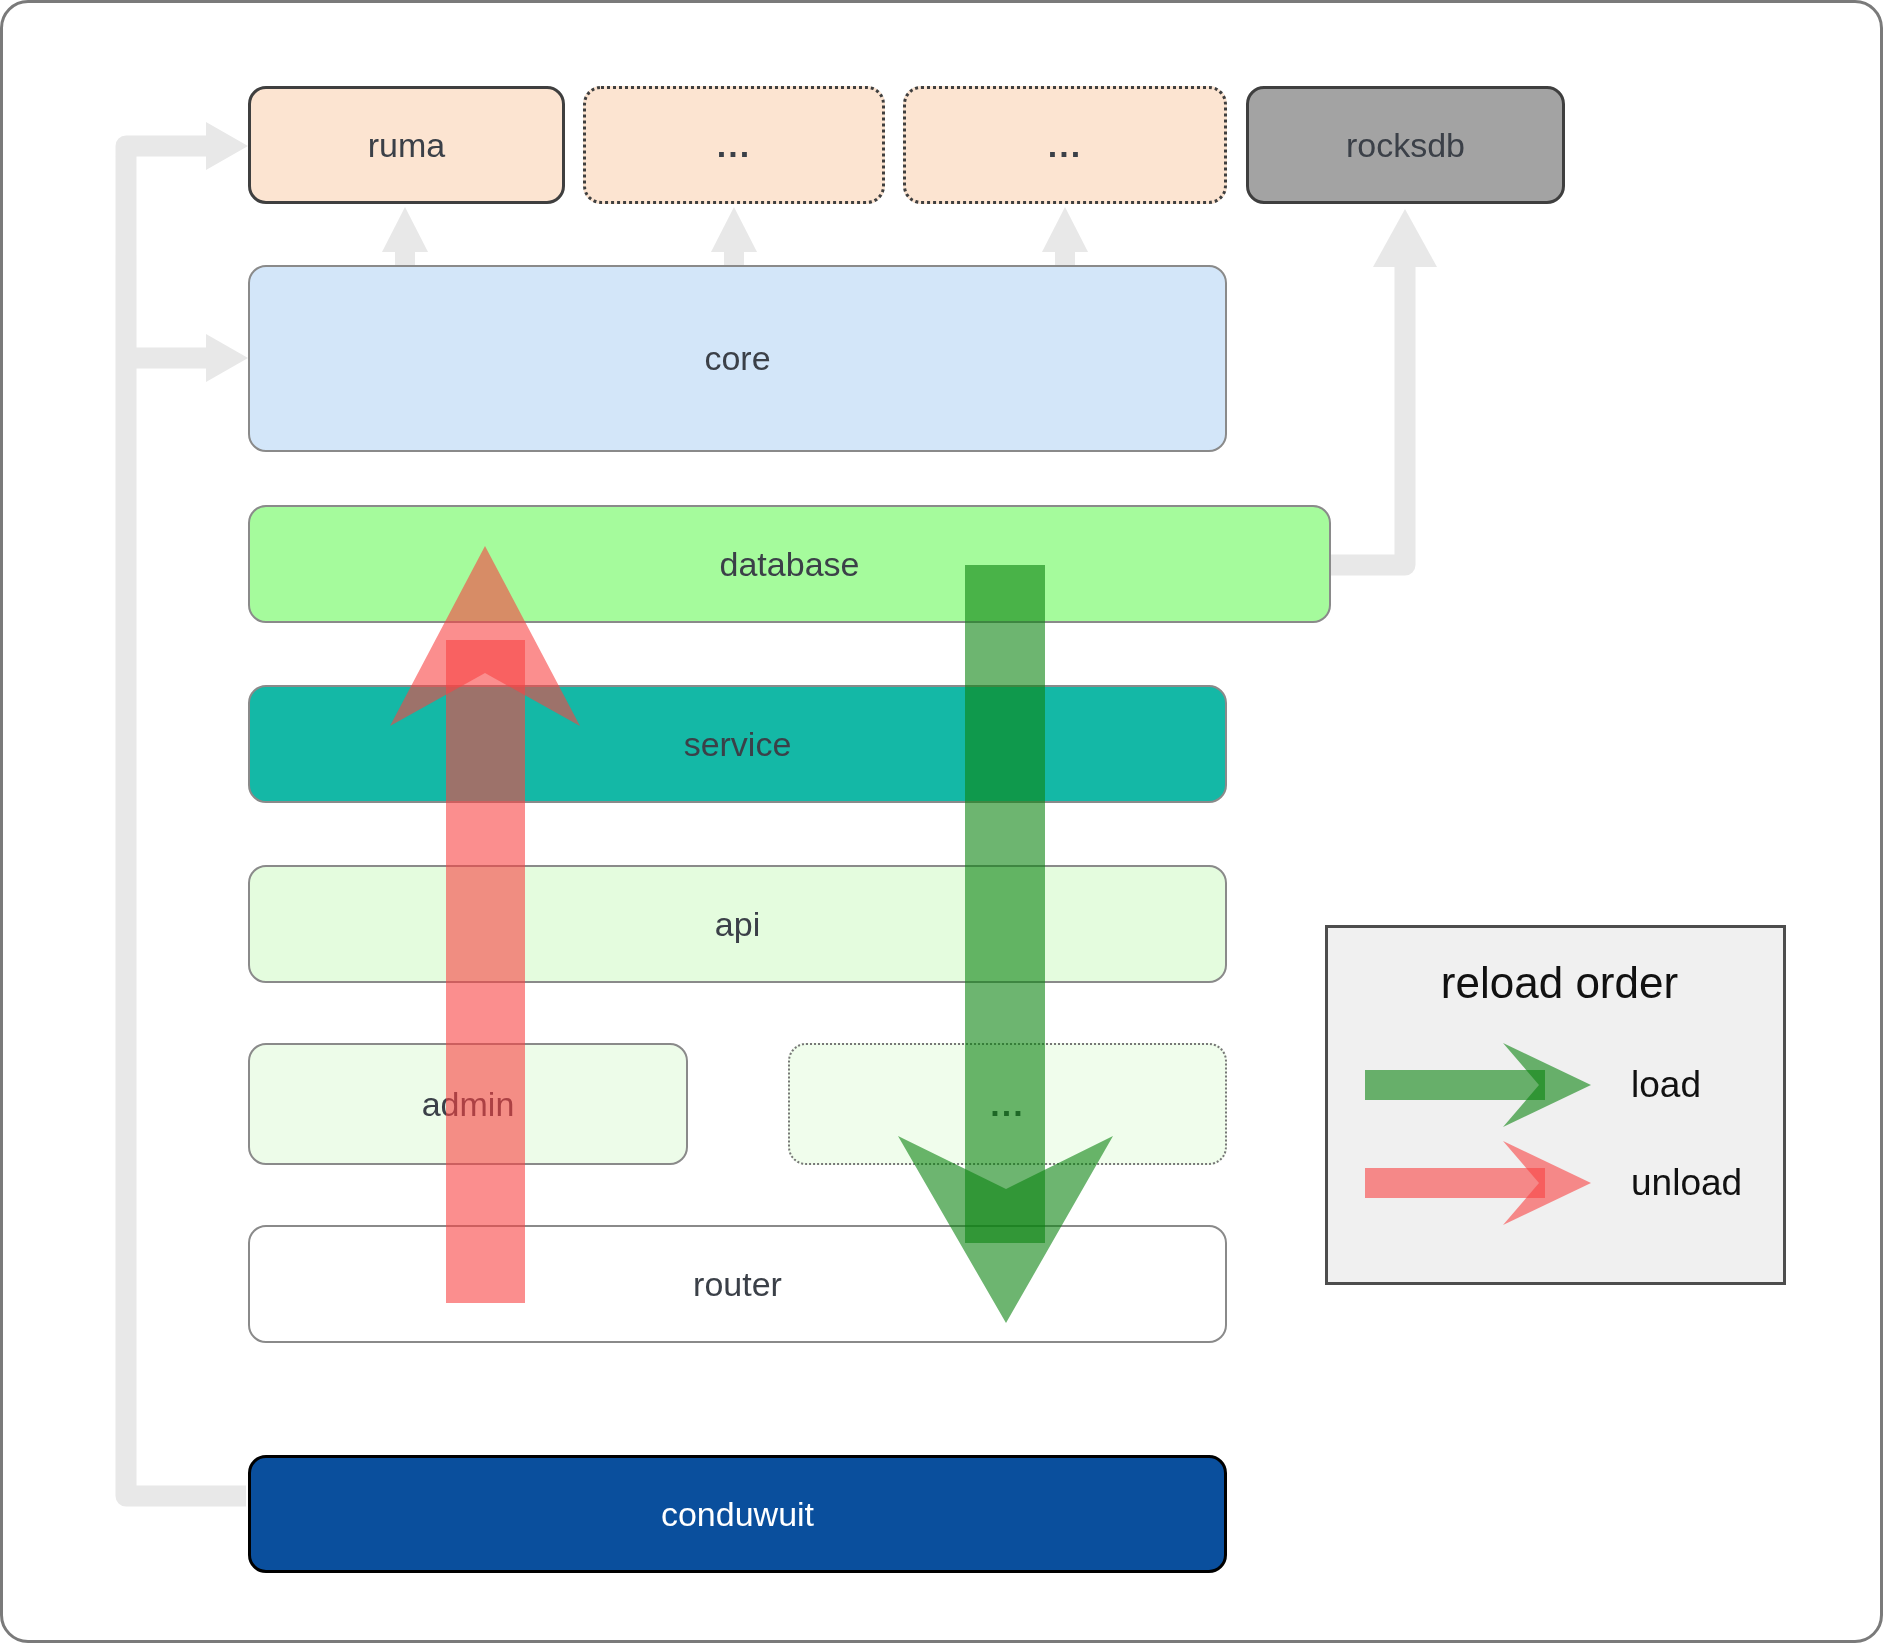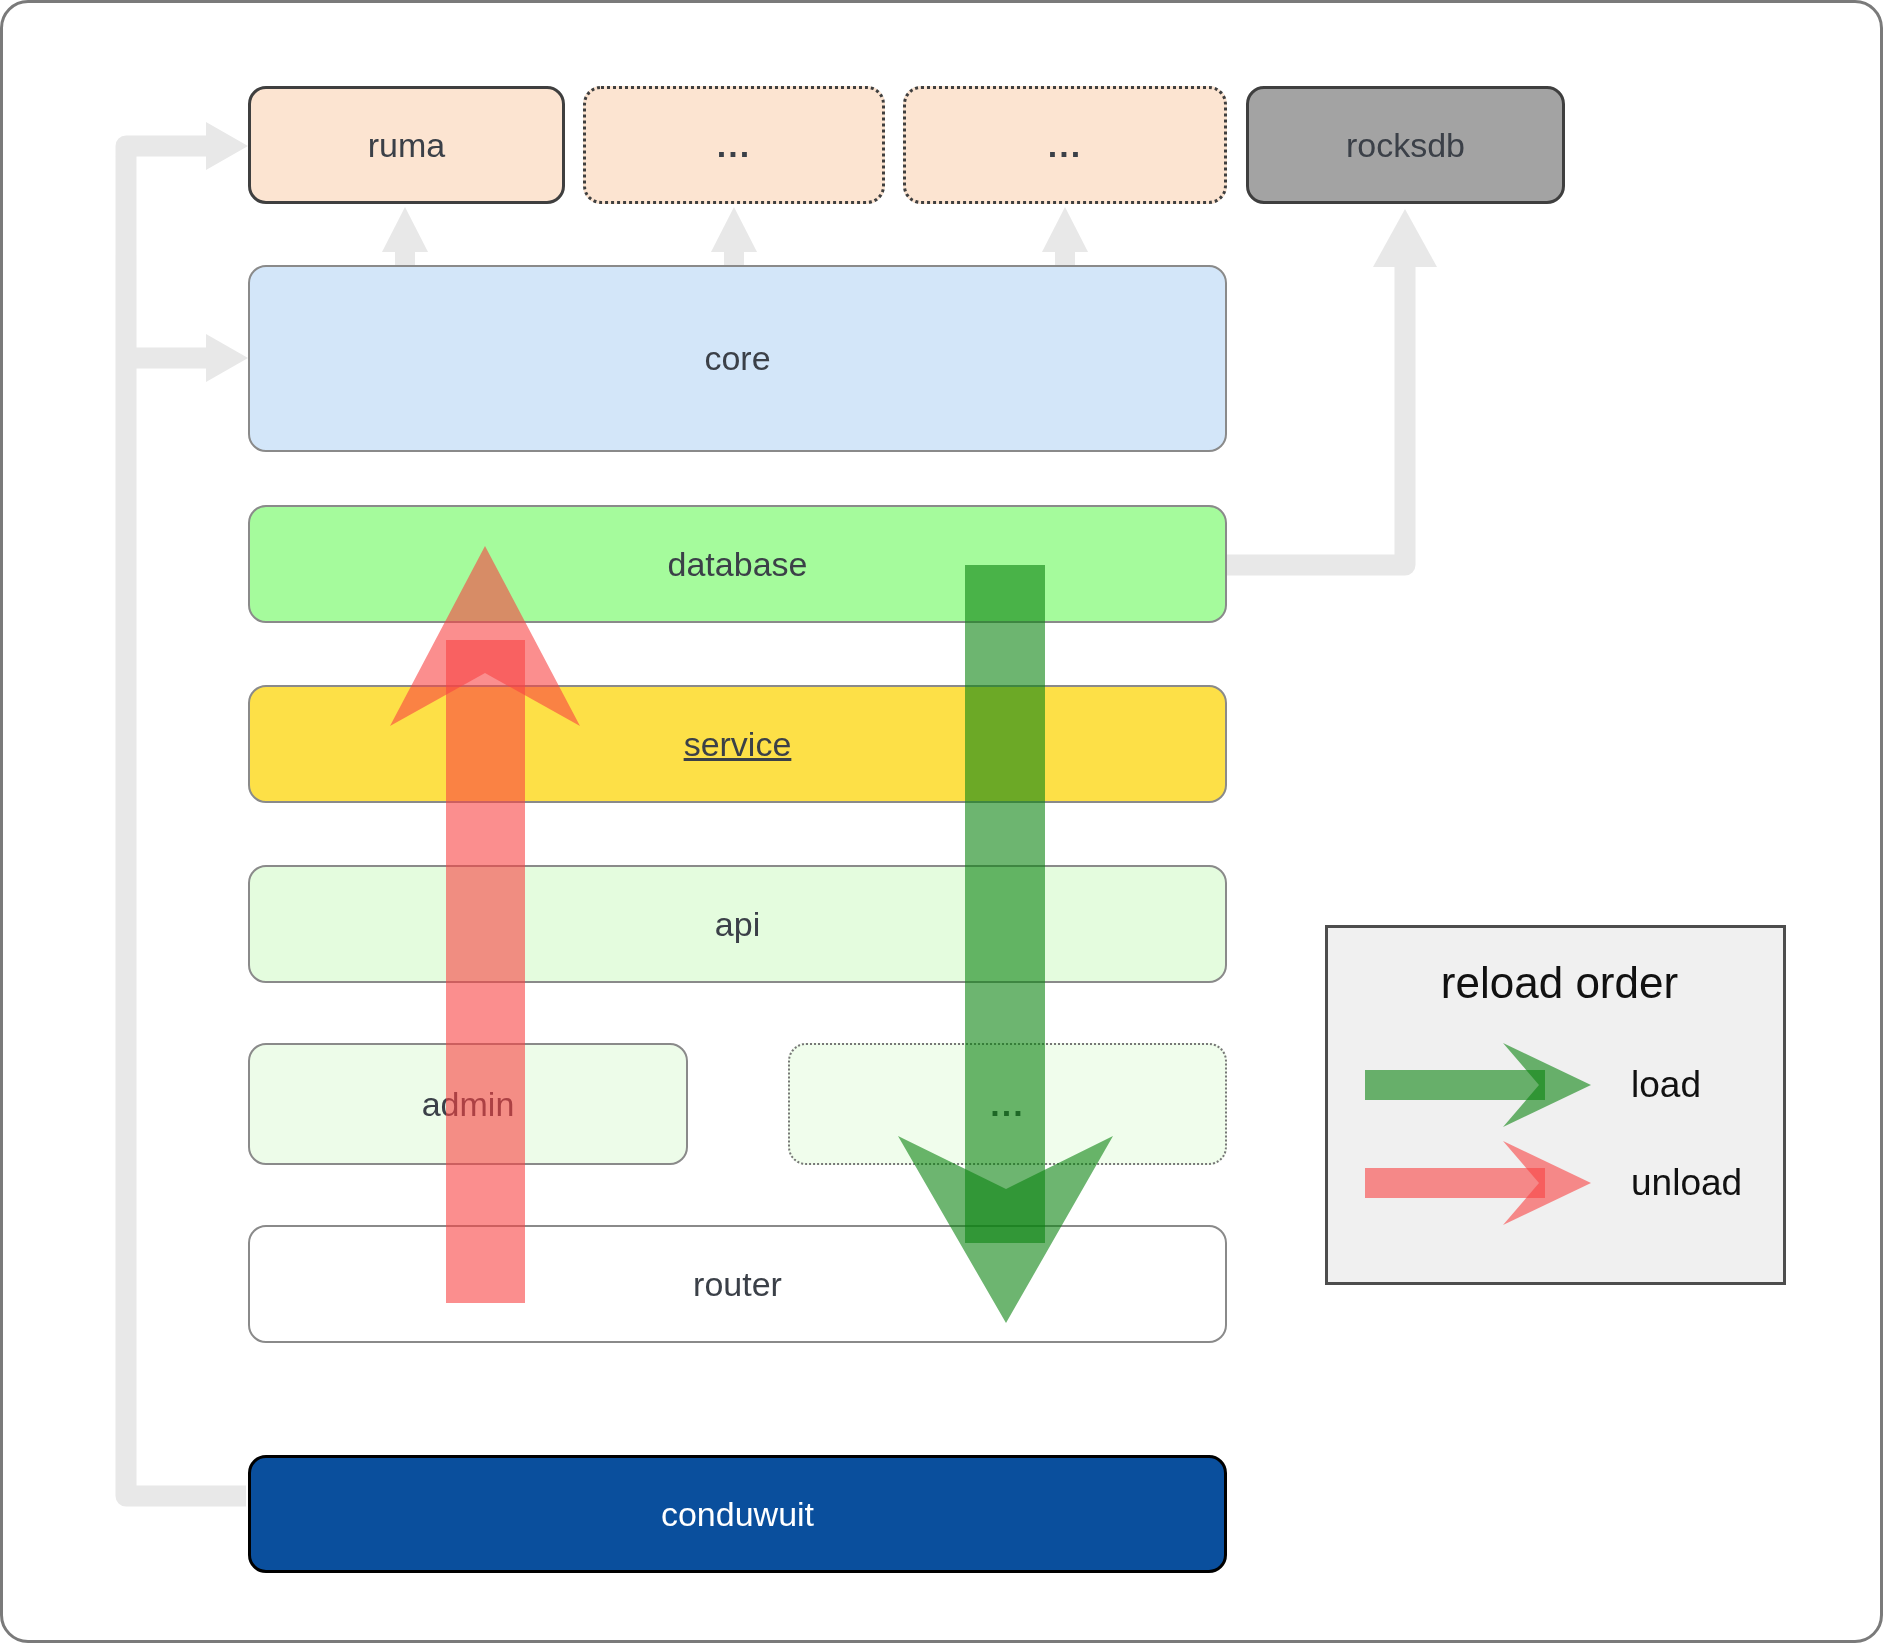--- a/index.html
+++ b/index.html
@@ -87,24 +87,24 @@
   <div class="node dotted-dark" style="left: 900px; top: 83px; width: 324px; height: 118px; background-color: rgb(252, 228, 209);">
     <span class="lbl dots">...</span>
   </div>
   <div class="node solid-dark" style="left: 1243px; top: 83px; width: 319px; height: 118px; background-color: #a3a3a3;">
     <span class="lbl">rocksdb</span>
   </div>
 
   <div class="node solid-gray" style="left: 245px; top: 262px; width: 979px; height: 187px; background-color: rgb(211, 230, 249);">
     <span class="lbl">core</span>
   </div>
-  <div class="node solid-gray" style="left: 245px; top: 502px; width: 979px; height: 118px; background-color: rgb(165, 251, 156);">
+  <div class="node solid-gray" style="left: 245px; top: 502px; width: 1083px; height: 118px; background-color: rgb(165, 251, 156);">
     <span class="lbl">database</span>
   </div>
-  <div class="node solid-gray" style="left: 245px; top: 682px; width: 979px; height: 118px; background-color: #fde047; text-decoration: underline;">
+  <div class="node solid-gray" style="left: 245px; top: 682px; width: 979px; height: 118px; background-color: #14b8a6;">
     <span class="lbl">service</span>
   </div>
   <div class="node solid-gray" style="left: 245px; top: 862px; width: 979px; height: 118px; background-color: rgb(228, 252, 222);">
     <span class="lbl">api</span>
   </div>
 
   <div class="node solid-gray" style="left: 245px; top: 1040px; width: 440px; height: 122px; background-color: rgb(237, 252, 233); text-align: right;">
     <span class="lbl">admin</span>
   </div>
   <div class="node dotted-gray" style="left: 785px; top: 1040px; width: 439px; height: 122px; background-color: rgb(240, 253, 236);">

